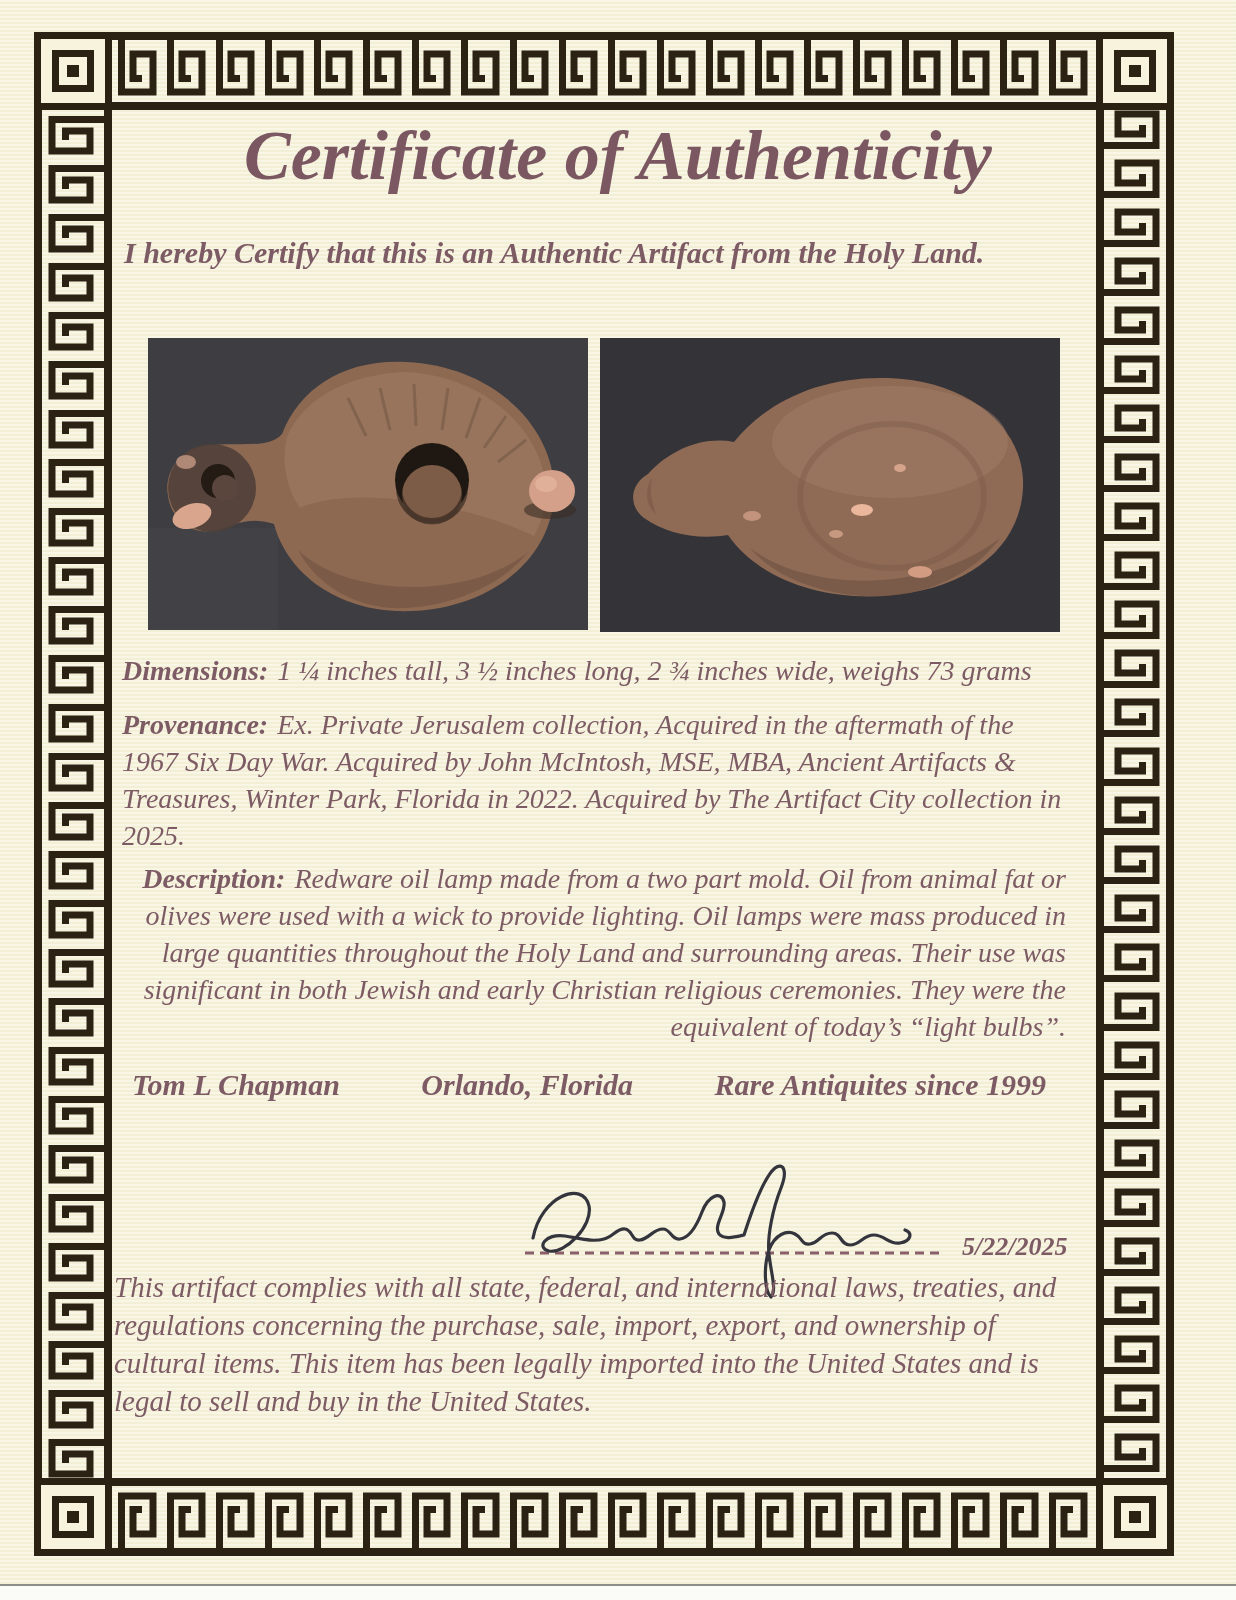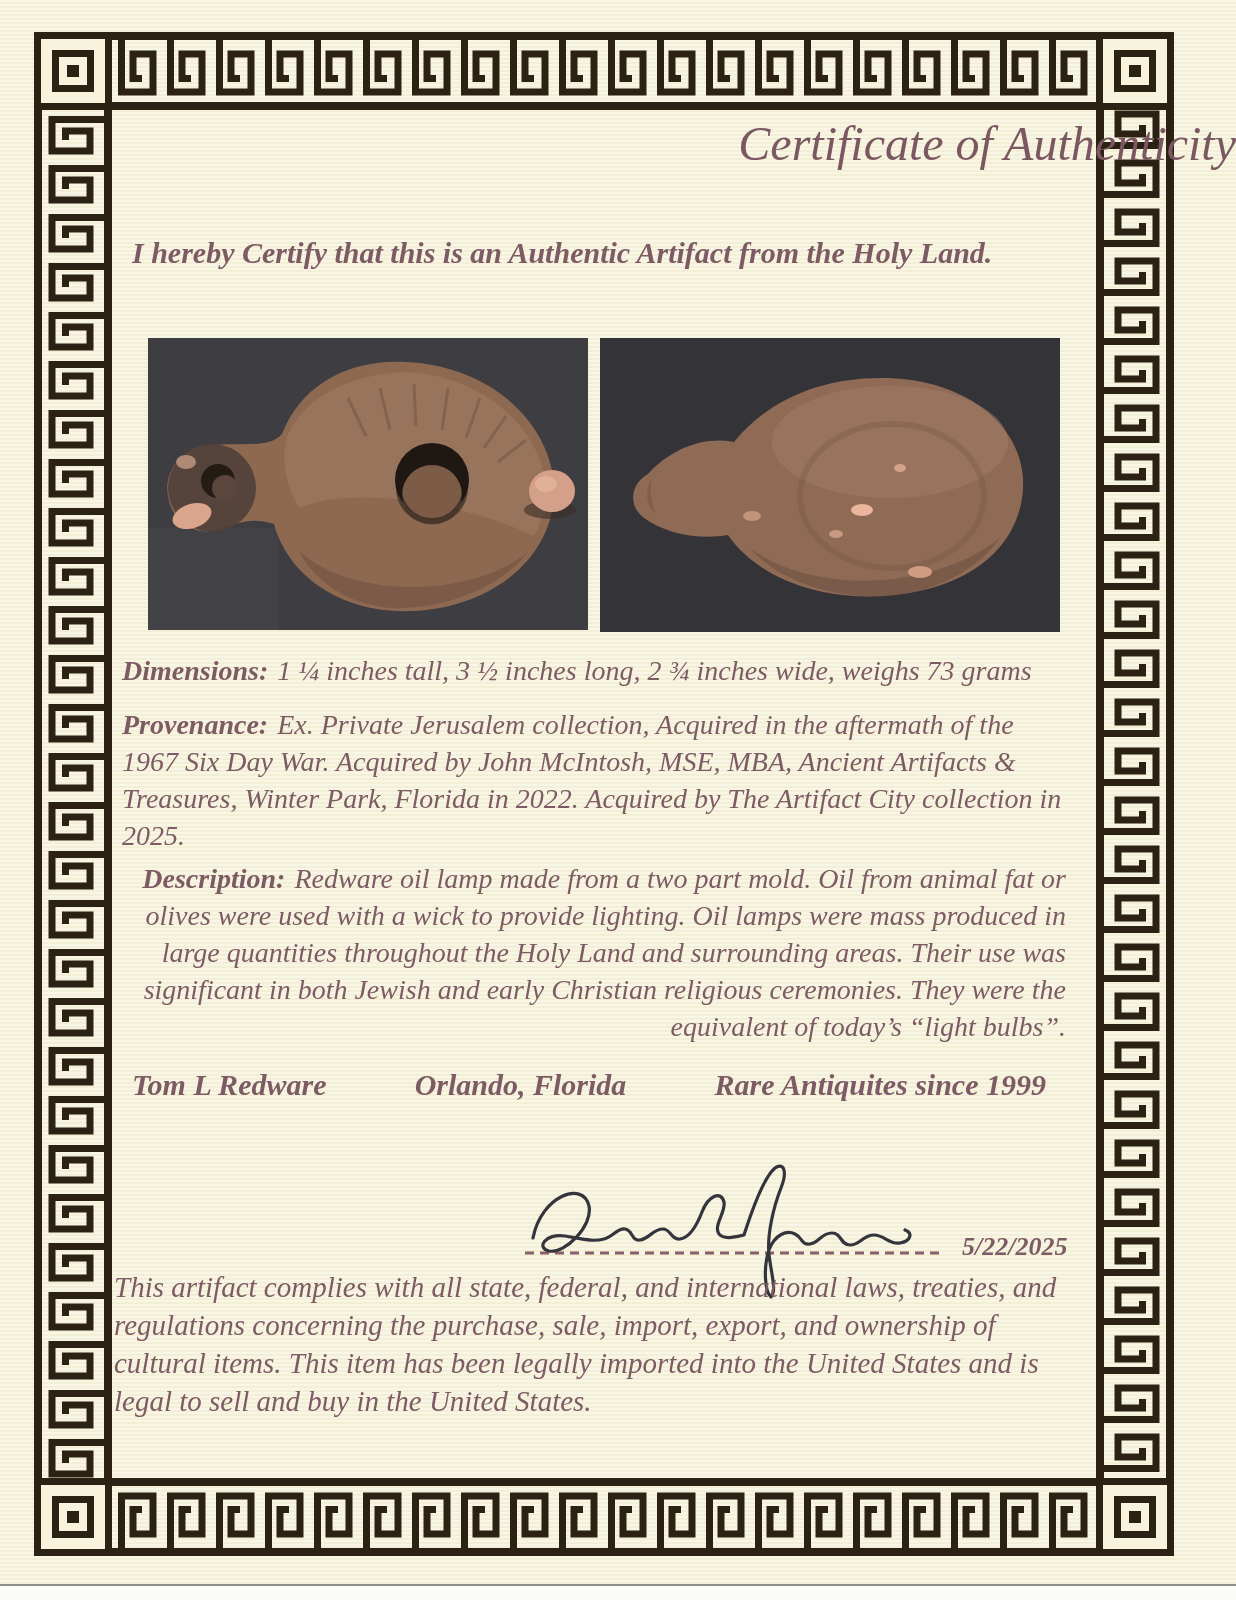--- a/index.html
+++ b/index.html
@@ -11,22 +11,22 @@
       rgba(255,255,255,0.30) 0px, rgba(255,255,255,0.30) 1px,
       rgba(0,0,0,0) 2px, rgba(221,213,178,0.30) 3px, rgba(0,0,0,0) 4px);
     font-family:"Liberation Serif","DejaVu Serif",serif;
   }
   .border-svg{position:absolute;left:0;top:0;}
   .t{
     position:absolute;font-style:italic;color:#7d5b64;
     font-family:"Liberation Serif","DejaVu Serif",serif;
     white-space:pre-wrap;
   }
-  .title{left:0;top:116px;width:100%;text-align:right;font-size:48px;font-weight:normal;color:#7a5761;}
-  .certline1{left:132px;top:236px;font-size:30px;font-weight:bold;width:960px;font-style:italic;}
+  .title{left:0;top:116px;width:100%;text-align:center;font-size:70px;font-weight:bold;color:#7a5761;}
+  .certline1{left:124px;top:236px;font-size:30px;font-weight:bold;width:960px;font-style:italic;}
   .certline2{left:128px;top:288px;font-size:30px;font-weight:bold;width:960px;}
   .para{font-size:28px;line-height:37px;width:944px;}
   .label{font-weight:bold;margin-right:9px;}
   .dimensions{left:122px;top:652px;}
   .provenance{left:122px;top:706px;}
   .description{left:122px;top:860px;text-align:right;}
   .signer-row{left:132px;top:1068px;width:914px;display:flex;justify-content:space-between;font-size:30px;font-weight:bold;}
   .role-line{left:270px;top:1118px;font-size:31px;font-weight:bold;}
   .sig-date{left:962px;top:1232px;font-size:26px;font-weight:bold;}
   .legal{left:114px;top:1268px;font-size:29px;line-height:38px;width:952px;}
@@ -136,21 +136,21 @@
     <ellipse cx="236" cy="196" rx="7" ry="4" fill="#e0ad93" opacity="0.7"></ellipse>
   </svg>
 
   <div class="t para dimensions"><span class="label">Dimensions:</span><span>1 ¼ inches tall, 3 ½ inches long, 2 ¾ inches wide, weighs 73 grams</span></div>
 
   <div class="t para provenance"><span class="label">Provenance:</span><span>Ex. Private Jerusalem collection, Acquired in the aftermath of the 1967 Six Day War. Acquired by John McIntosh, MSE, MBA, Ancient Artifacts &amp; Treasures, Winter Park, Florida in 2022. Acquired by The Artifact City collection in 2025.</span></div>
 
   <div class="t para description"><span class="label">Description:</span><span>Redware oil lamp made from a two part mold. Oil from animal fat or olives were used with a wick to provide lighting. Oil lamps were mass produced in large quantities throughout the Holy Land and surrounding areas. Their use was significant in both Jewish and early Christian religious ceremonies. They were the equivalent of today’s “light bulbs”.</span></div>
 
   <div class="t signer-row">
-    <span>Tom L Redware</span>
+    <span>Tom L Chapman</span>
     <span>Orlando, Florida</span>
     <span>Rare Antiquites since 1999</span>
   </div>
 
 
   <svg class="sig-svg" width="560" height="165" viewBox="0 0 560 165">
     <line x1="20" y1="103" x2="440" y2="103" stroke="#8a5f6b" stroke-width="3" stroke-dasharray="9 6"></line>
     <path d="M28,88 C36,46 78,30 84,56 C88,76 60,104 44,101 C31,98 40,83 60,86
          C78,89 88,92 99,89 C108,87 112,78 120,79 C128,80 126,91 135,90
          C144,89 148,79 158,79 C166,79 166,90 175,89 C183,88 190,80 197,62

